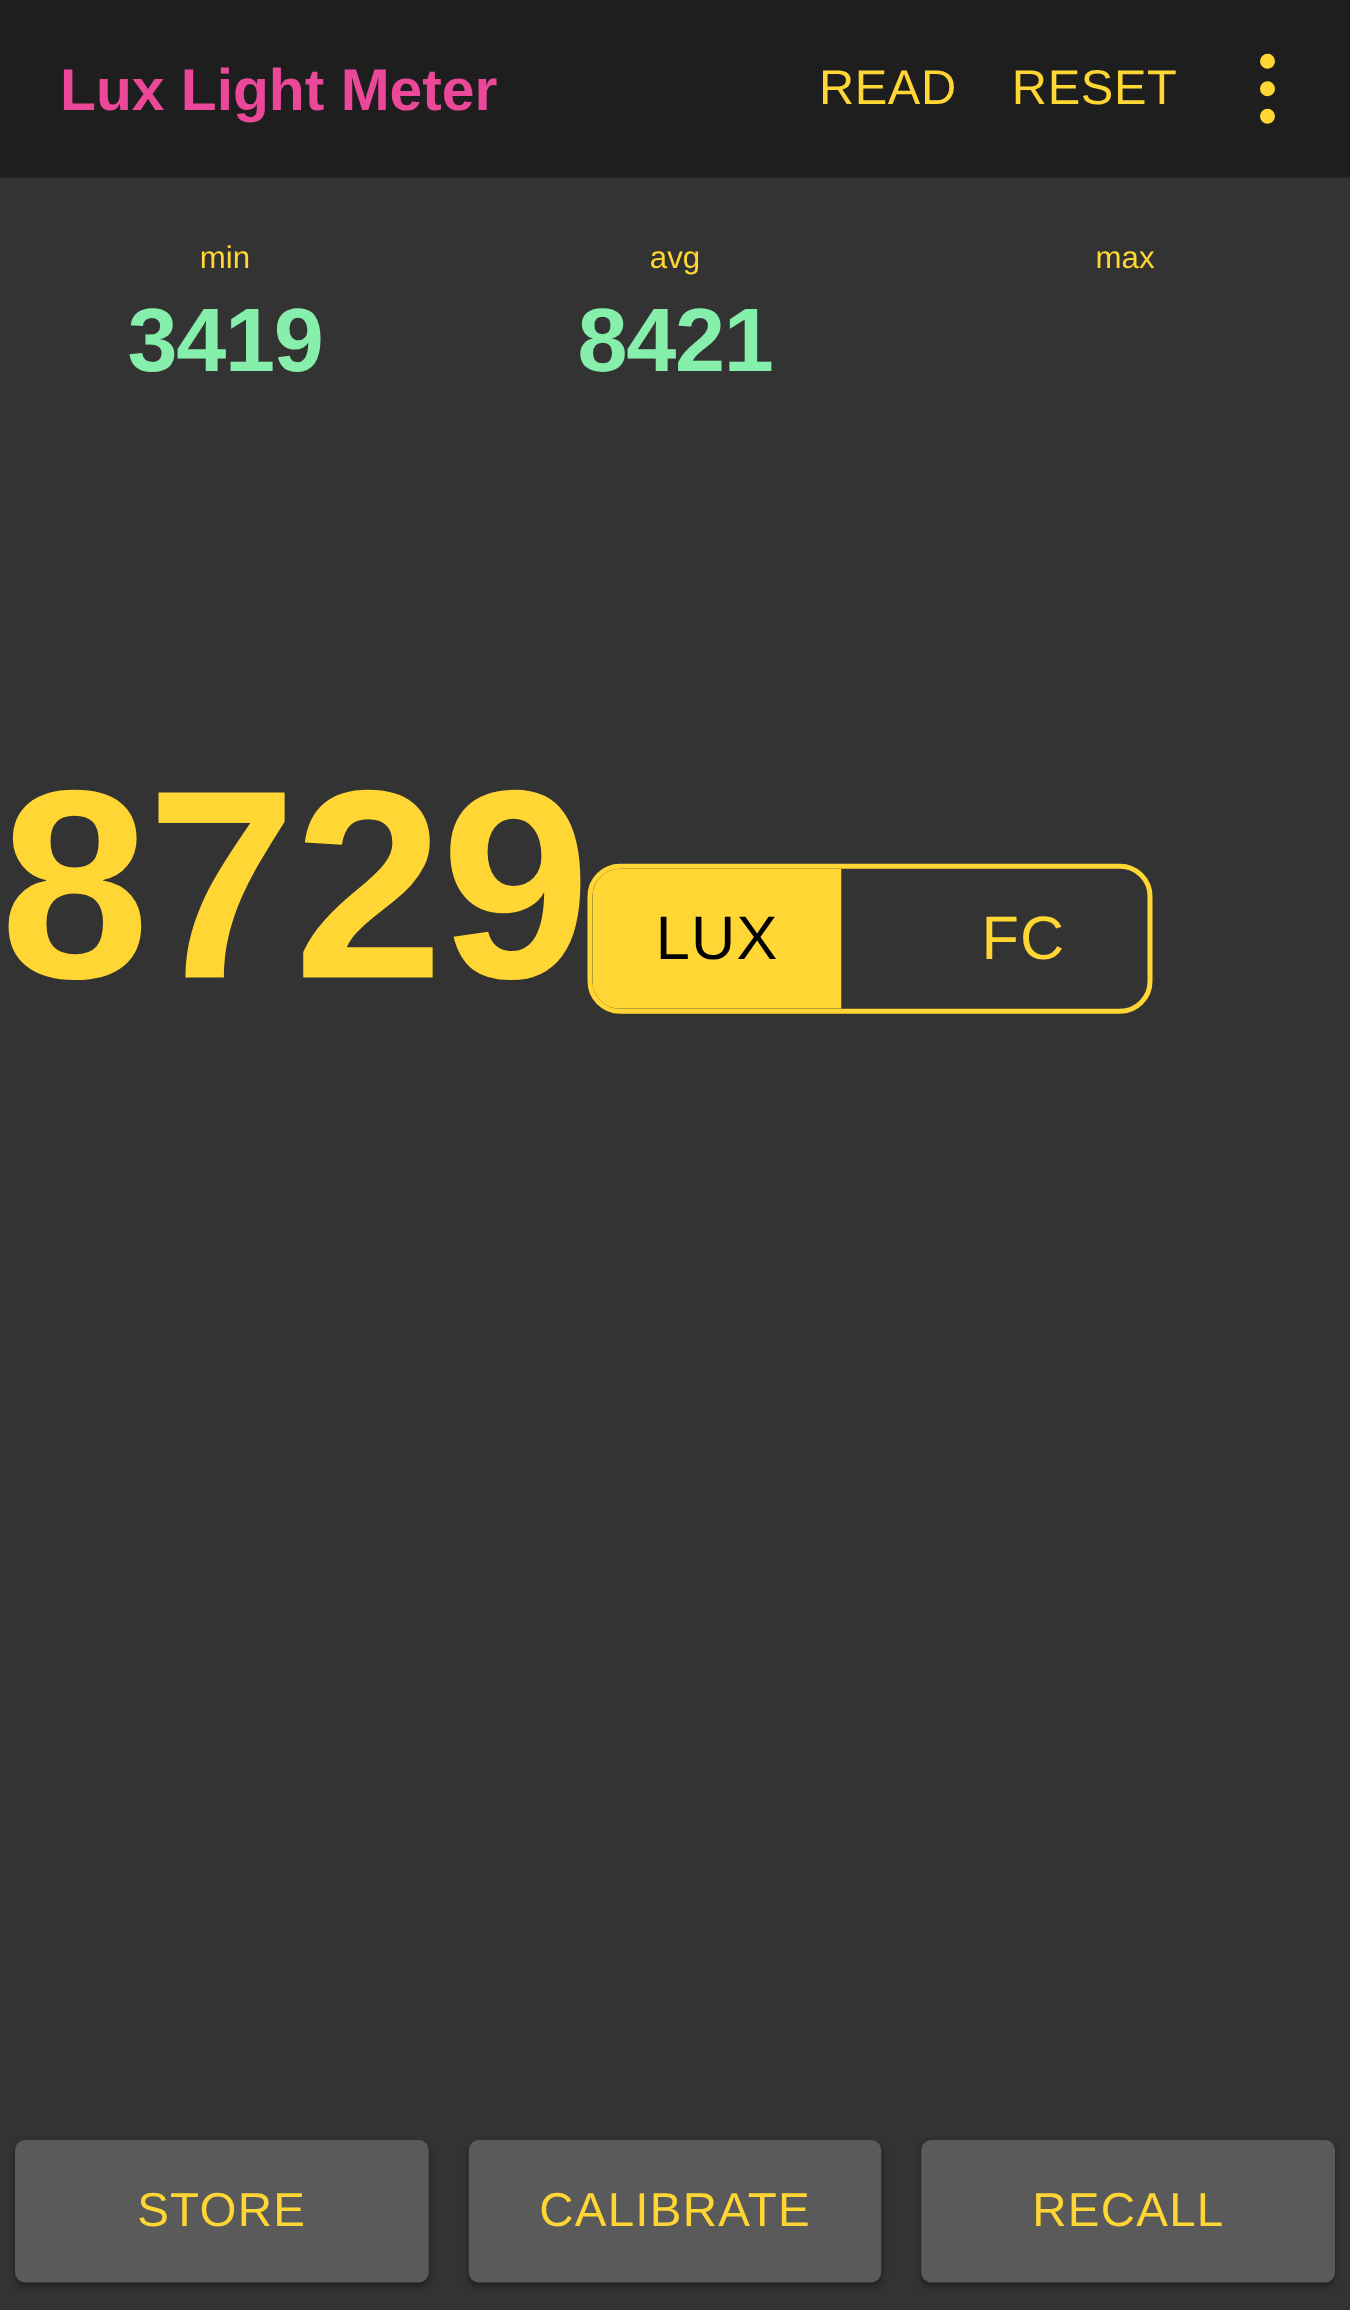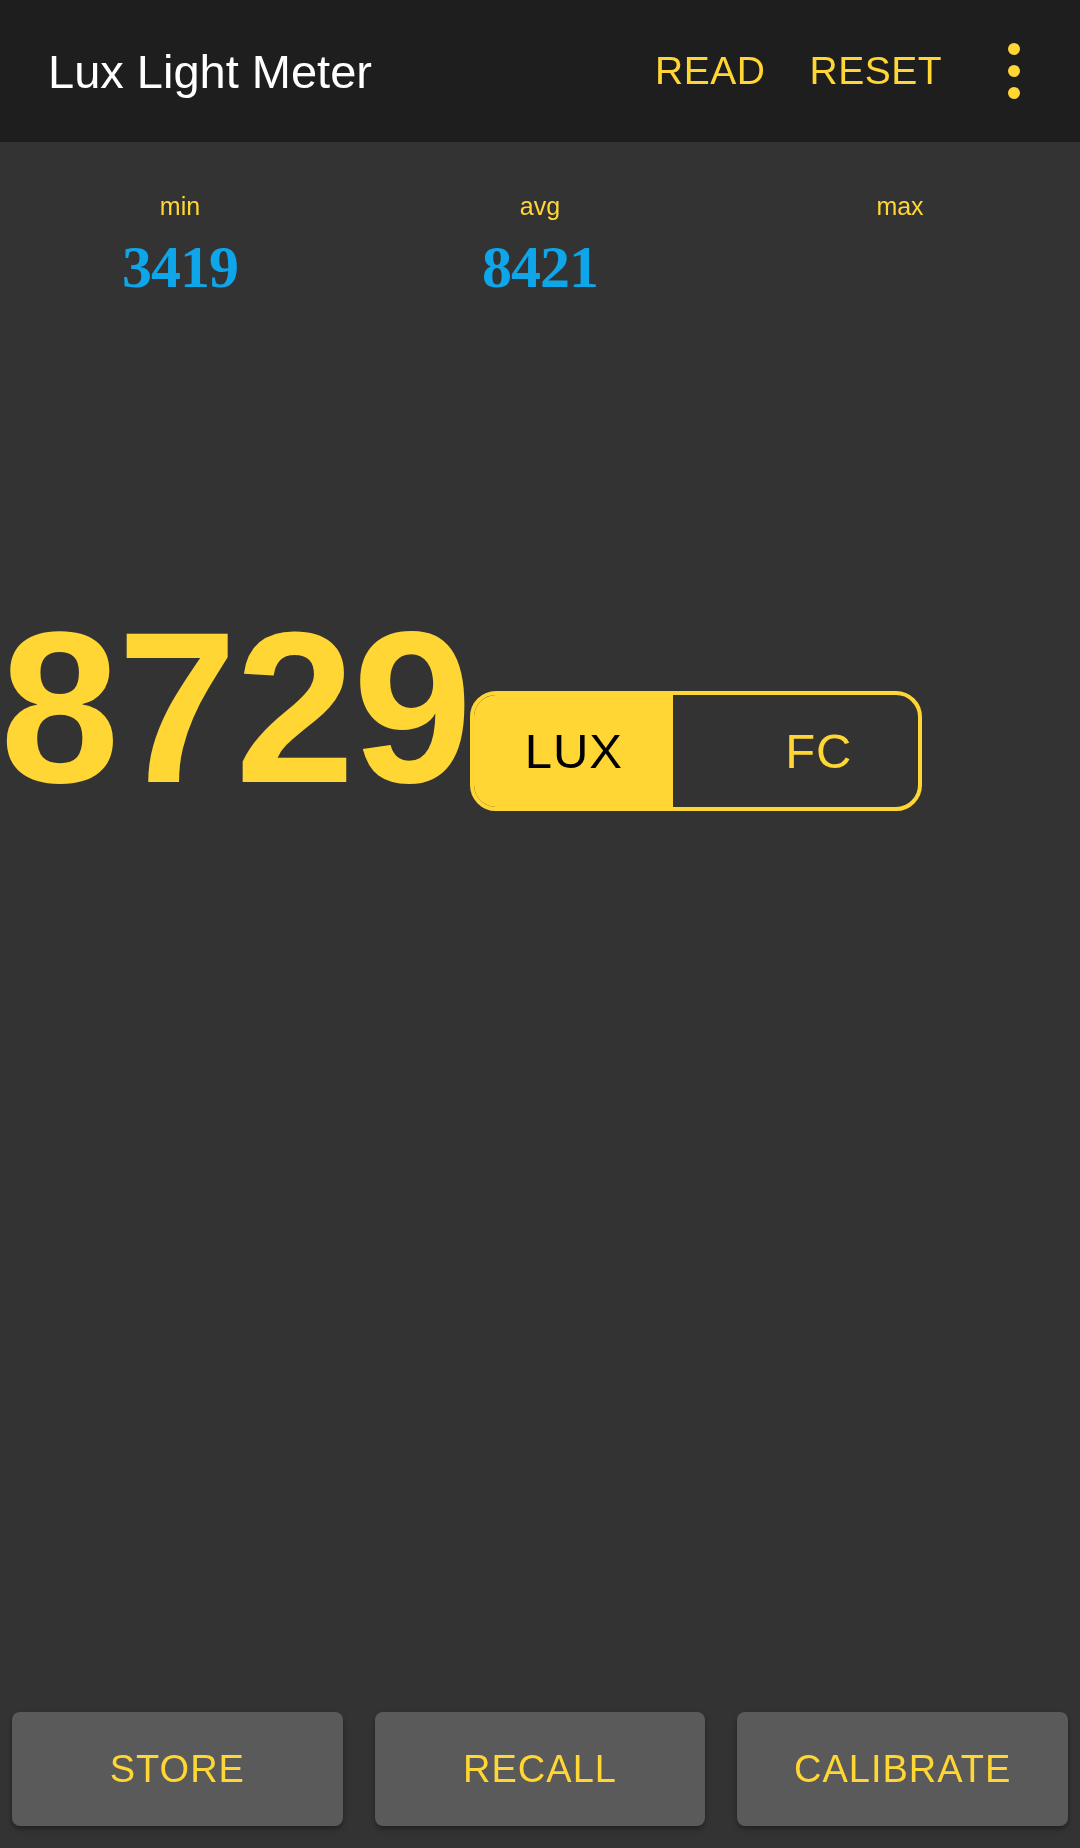--- a/index.html
+++ b/index.html
@@ -19,23 +19,23 @@
   .appbar {
     height: 142px;
     background: #1e1e1e;
     display: flex;
     align-items: center;
     padding: 0 28px 0 48px;
     box-sizing: border-box;
     position: relative;
   }
   .app-title {
-    color: #ffffff;
+    color: #ec4899;
     font-size: 47px;
-    font-weight: normal;
+    font-weight: bold;
     letter-spacing: 0px;
     white-space: nowrap;
   }
   .appbar-actions {
     margin-left: auto;
     display: flex;
     align-items: center;
     gap: 0px;
   }
   .bar-btn {
@@ -84,26 +84,25 @@
     justify-content: flex-start;
   }
   .stat-label {
     color: #ffd633;
     font-size: 25px;
     font-weight: normal;
     line-height: 1;
     margin-bottom: 18px;
   }
   .stat-value {
-    color: #0ea5e9;
-    font-size: 60px;
+    color: #86efac;
+    font-size: 72px;
     font-weight: bold;
     line-height: 1;
     letter-spacing: -1px;
-    font-family: Liberation Serif, serif;
   }
 
   
   .reading-wrap {
     position: absolute;
     top: 600px;
     left: 0;
     right: 0;
     display: flex;
     flex-direction: row;
@@ -209,15 +208,15 @@
 <div class="reading-wrap">
   <div class="reading">8729</div>
   <div class="unit-toggle">
     <button class="unit-seg active">LUX</button>
     <button class="unit-seg">FC</button>
   </div>
 </div>
 
 <div class="bottom-bar">
   <button class="bottom-btn">STORE</button>
+  <button class="bottom-btn">CALIBRATE</button>
   <button class="bottom-btn">RECALL</button>
-  <button class="bottom-btn">CALIBRATE</button>
 </div>
 
 </body></html>

